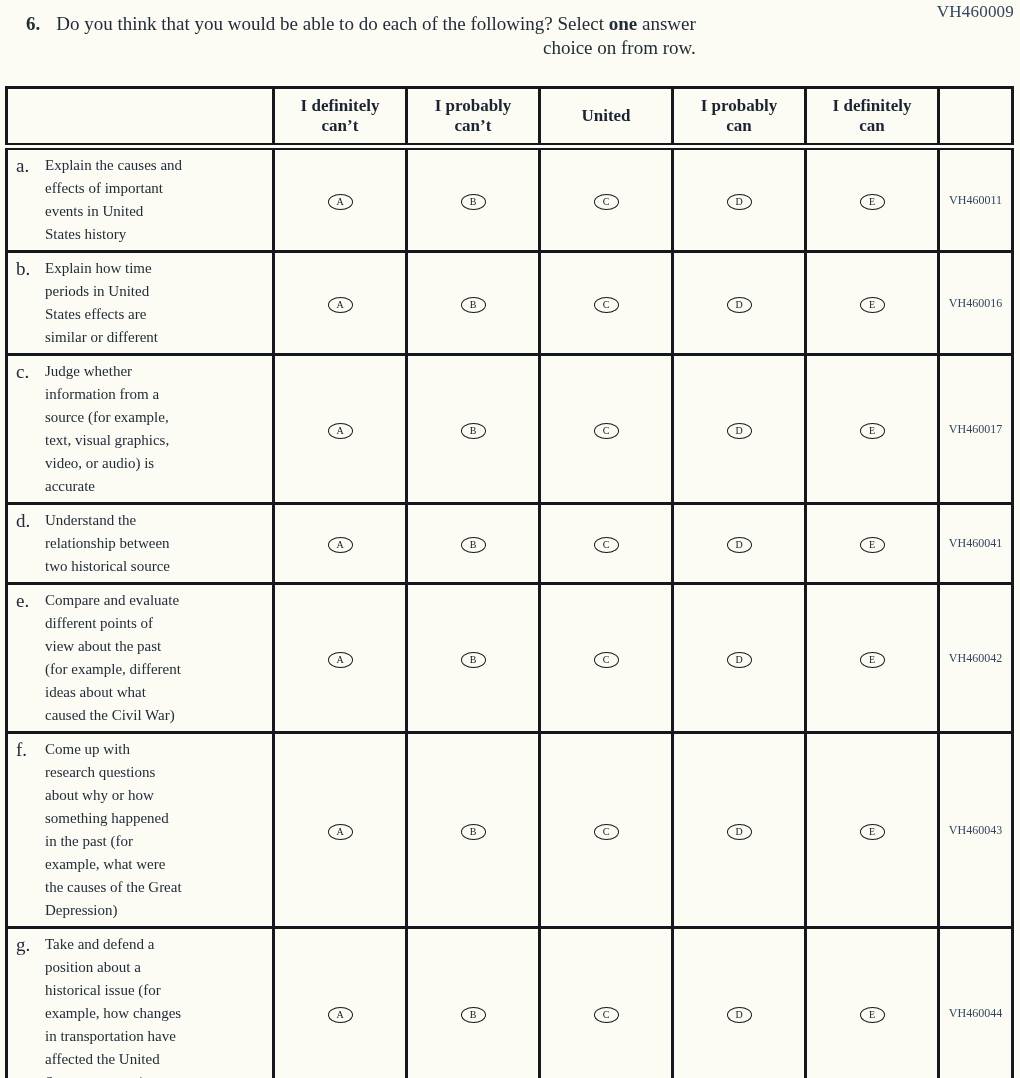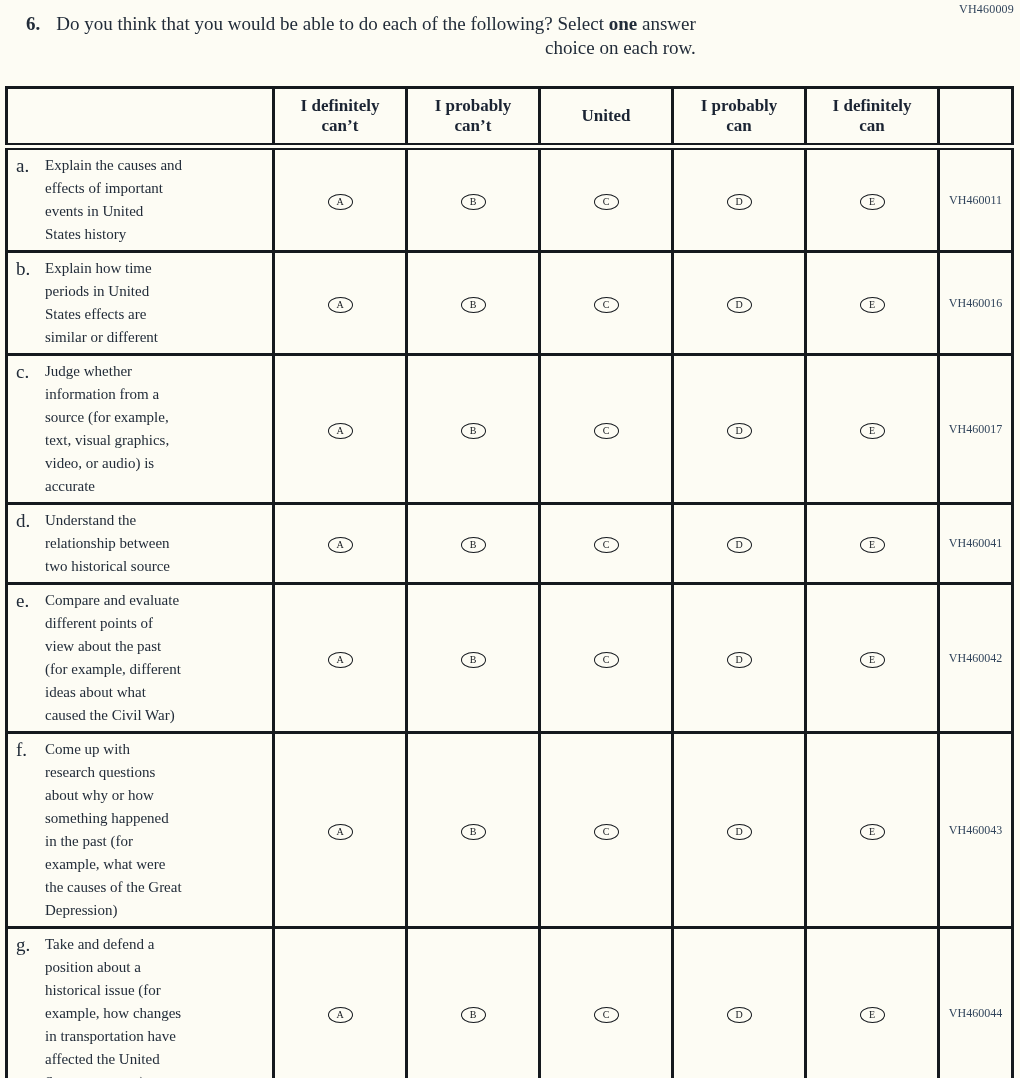--- a/index.html
+++ b/index.html
@@ -7,21 +7,21 @@
     margin: 0; padding: 0;
     width: 1020px; height: 1078px;
     background: #fdfcf4;
     font-family: "Liberation Serif", "DejaVu Serif", serif;
     color: #222c39;
     position: relative;
     overflow: hidden;
   }
   .corner-code {
     position: absolute; top: 2px; right: 6px;
-    font-size: 12px; color: #32455c; letter-spacing: .2px;
+    font-size: 17px; color: #32455c; letter-spacing: .2px;
   }
   .question {
     display: flex; align-items: flex-start;
     padding: 12px 0 0 26px; gap: 16px;
   }
   .q-number { font-weight: bold; font-size: 19px; line-height: 24px; }
   .q-text  { font-size: 19px; line-height: 24px; max-width: 850px; text-align: right; }
   .q-text b { font-weight: bold; }
 
   table.survey {
@@ -75,21 +75,21 @@
     padding: 0 1px;
   }
 </style>
 </head>
 <body>
 
 <div class="corner-code">VH460009</div>
 
 <div class="question">
   <span class="q-number">6.</span>
-  <span class="q-text"><span>Do you think that you would be able to do each of the following? Select </span><b>one</b><span> answer</span><br><span>choice on each row.</span></span>
+  <span class="q-text"><span>Do you think that you would be able to do each of the following? Select </span><b>one</b><span> answer</span><br><span>choice on from row.</span></span>
 </div>
 
 <table class="survey">
   <colgroup>
     <col class="c-stem">
     <col class="c-choice">
       <col class="c-choice">
       <col class="c-choice">
       <col class="c-choice">
       <col class="c-choice">

